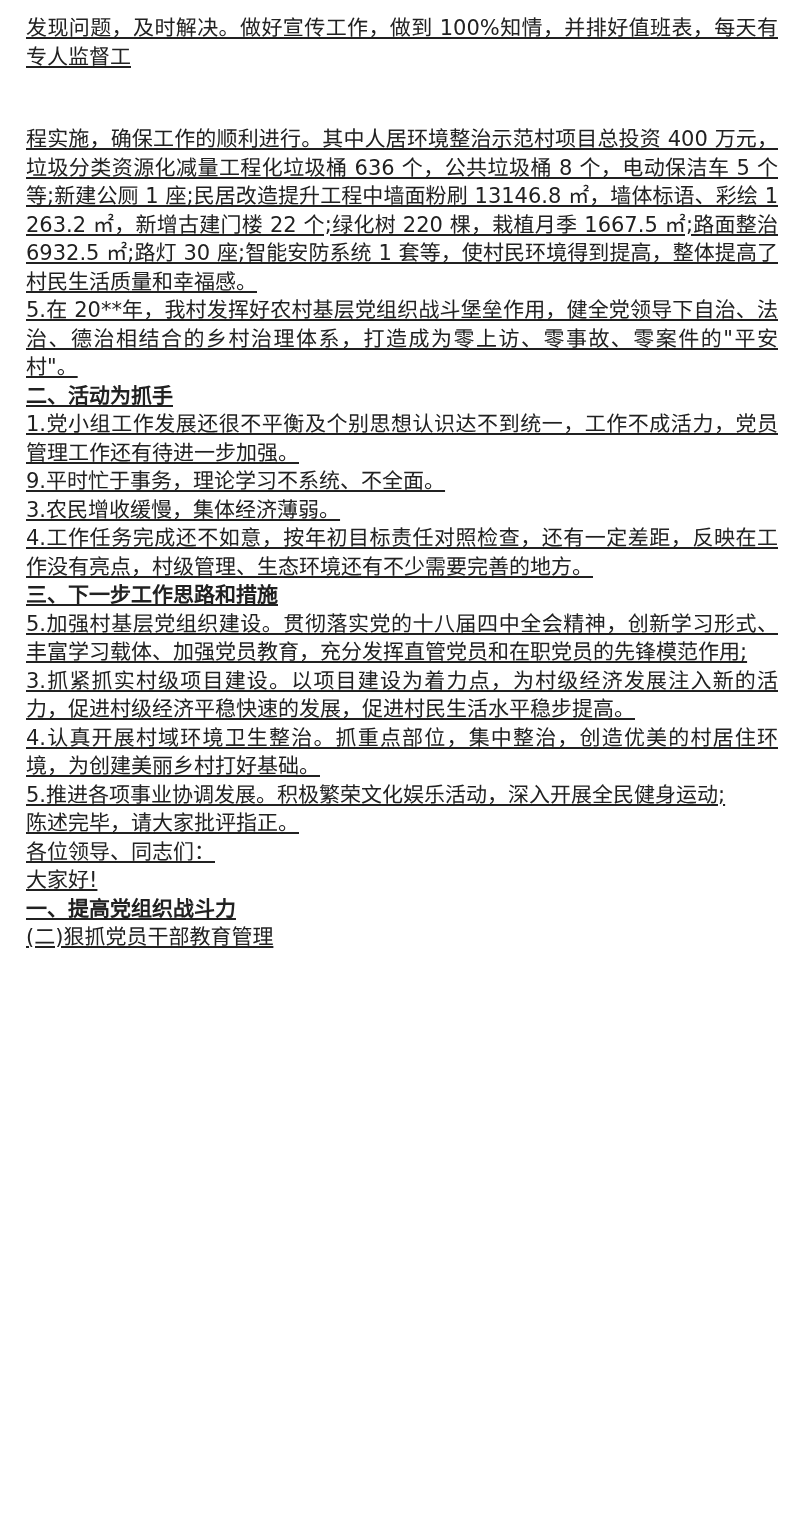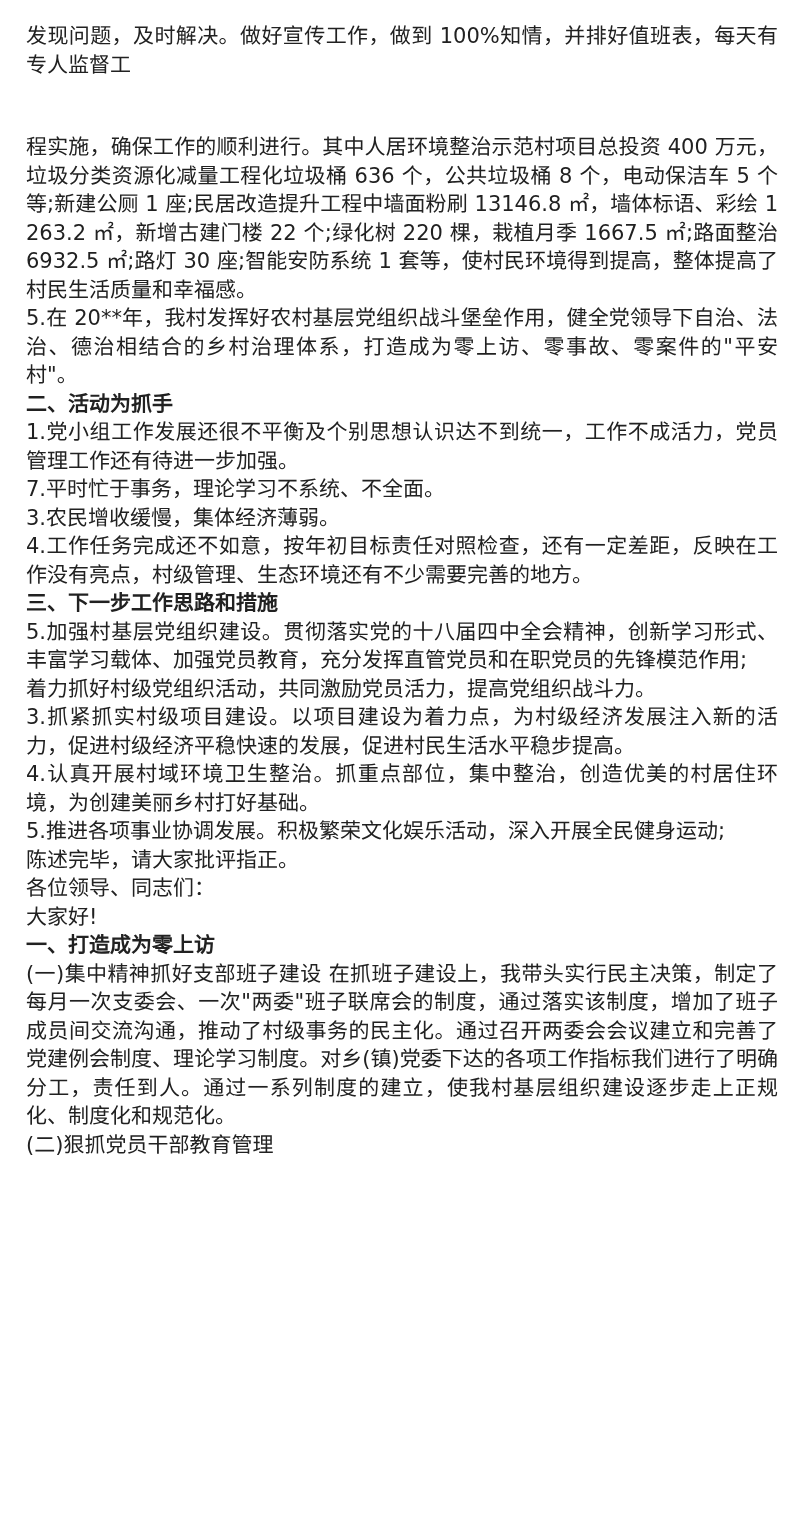--- a/index.html
+++ b/index.html
@@ -8,21 +8,22 @@
     background: #ffffff;
   }
   body {
     width: 800px;
     height: 1521px;
     overflow: hidden;
     font-family: "DejaVu Sans", "Liberation Sans", sans-serif;
     color: #212121;
   }
   .doc {
-    padding: 22px 22px 0 26px;
+    padding: 14px 22px 0 26px;
+    text-decoration: underline;
   }
   .para {
     margin: 0;
     font-size: 21px;
     line-height: 28.5px;
     text-align: justify;
     word-break: break-all;
   }
   .para.bold {
     font-weight: bold;
@@ -34,29 +35,27 @@
 </head>
 <body>
 
 <div class="doc">
   <p class="para">发现问题，及时解决。做好宣传工作，做到 100%知情，并排好值班表，每天有专人监督工</p>
   <div class="gap"></div>
   <p class="para">程实施，确保工作的顺利进行。其中人居环境整治示范村项目总投资 400 万元，垃圾分类资源化减量工程化垃圾桶 636 个，公共垃圾桶 8 个，电动保洁车 5 个等;新建公厕 1 座;民居改造提升工程中墙面粉刷 13146.8 ㎡，墙体标语、彩绘 1263.2 ㎡，新增古建门楼 22 个;绿化树 220 棵，栽植月季 1667.5 ㎡;路面整治 6932.5 ㎡;路灯 30 座;智能安防系统 1 套等，使村民环境得到提高，整体提高了村民生活质量和幸福感。</p>
   <p class="para">5.在 20**年，我村发挥好农村基层党组织战斗堡垒作用，健全党领导下自治、法治、德治相结合的乡村治理体系，打造成为零上访、零事故、零案件的"平安村"。</p>
   <p class="para bold">二、活动为抓手</p>
   <p class="para">1.党小组工作发展还很不平衡及个别思想认识达不到统一，工作不成活力，党员管理工作还有待进一步加强。</p>
-  <p class="para">7.平时忙于事务，理论学习不系统、不全面。</p>
+  <p class="para">9.平时忙于事务，理论学习不系统、不全面。</p>
   <p class="para">3.农民增收缓慢，集体经济薄弱。</p>
   <p class="para">4.工作任务完成还不如意，按年初目标责任对照检查，还有一定差距，反映在工作没有亮点，村级管理、生态环境还有不少需要完善的地方。</p>
   <p class="para bold">三、下一步工作思路和措施</p>
   <p class="para">5.加强村基层党组织建设。贯彻落实党的十八届四中全会精神，创新学习形式、丰富学习载体、加强党员教育，充分发挥直管党员和在职党员的先锋模范作用;</p>
-  <p class="para">着力抓好村级党组织活动，共同激励党员活力，提高党组织战斗力。</p>
   <p class="para">3.抓紧抓实村级项目建设。以项目建设为着力点，为村级经济发展注入新的活力，促进村级经济平稳快速的发展，促进村民生活水平稳步提高。</p>
   <p class="para">4.认真开展村域环境卫生整治。抓重点部位，集中整治，创造优美的村居住环境，为创建美丽乡村打好基础。</p>
   <p class="para">5.推进各项事业协调发展。积极繁荣文化娱乐活动，深入开展全民健身运动;</p>
   <p class="para">陈述完毕，请大家批评指正。</p>
   <p class="para">各位领导、同志们：</p>
   <p class="para">大家好!</p>
-  <p class="para bold">一、打造成为零上访</p>
-  <p class="para">(一)集中精神抓好支部班子建设 在抓班子建设上，我带头实行民主决策，制定了每月一次支委会、一次"两委"班子联席会的制度，通过落实该制度，增加了班子成员间交流沟通，推动了村级事务的民主化。通过召开两委会会议建立和完善了党建例会制度、理论学习制度。对乡(镇)党委下达的各项工作指标我们进行了明确分工，责任到人。通过一系列制度的建立，使我村基层组织建设逐步走上正规化、制度化和规范化。</p>
+  <p class="para bold">一、提高党组织战斗力</p>
   <p class="para">(二)狠抓党员干部教育管理</p>
 
 </div>
 
 </body></html>

